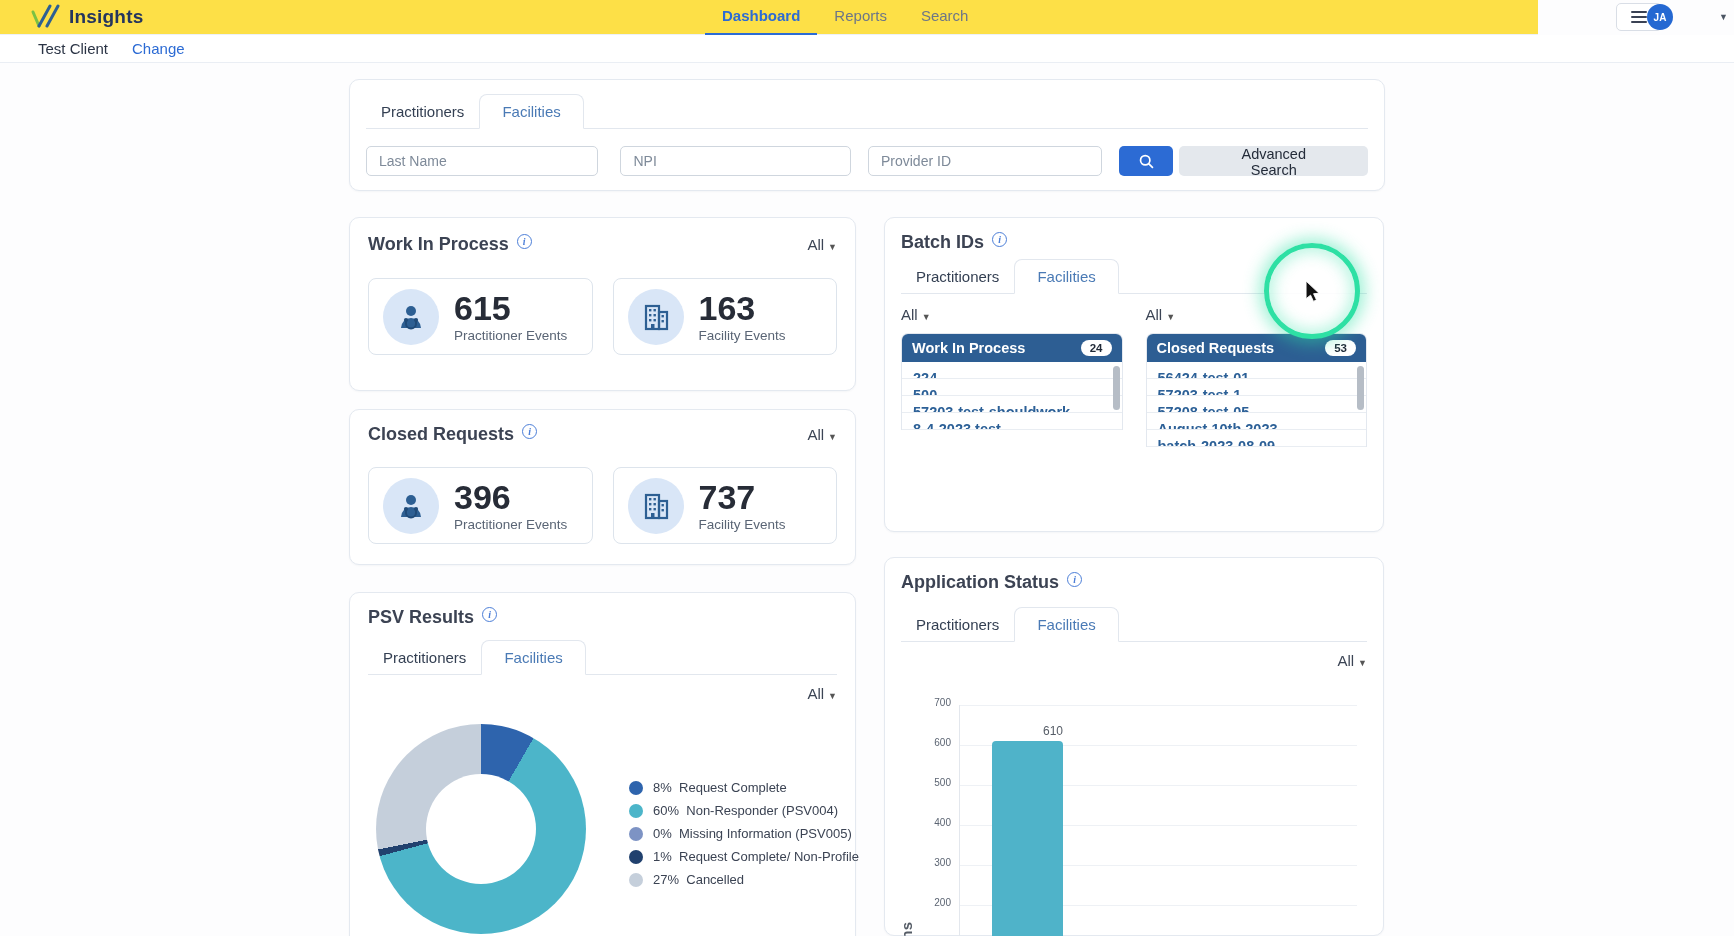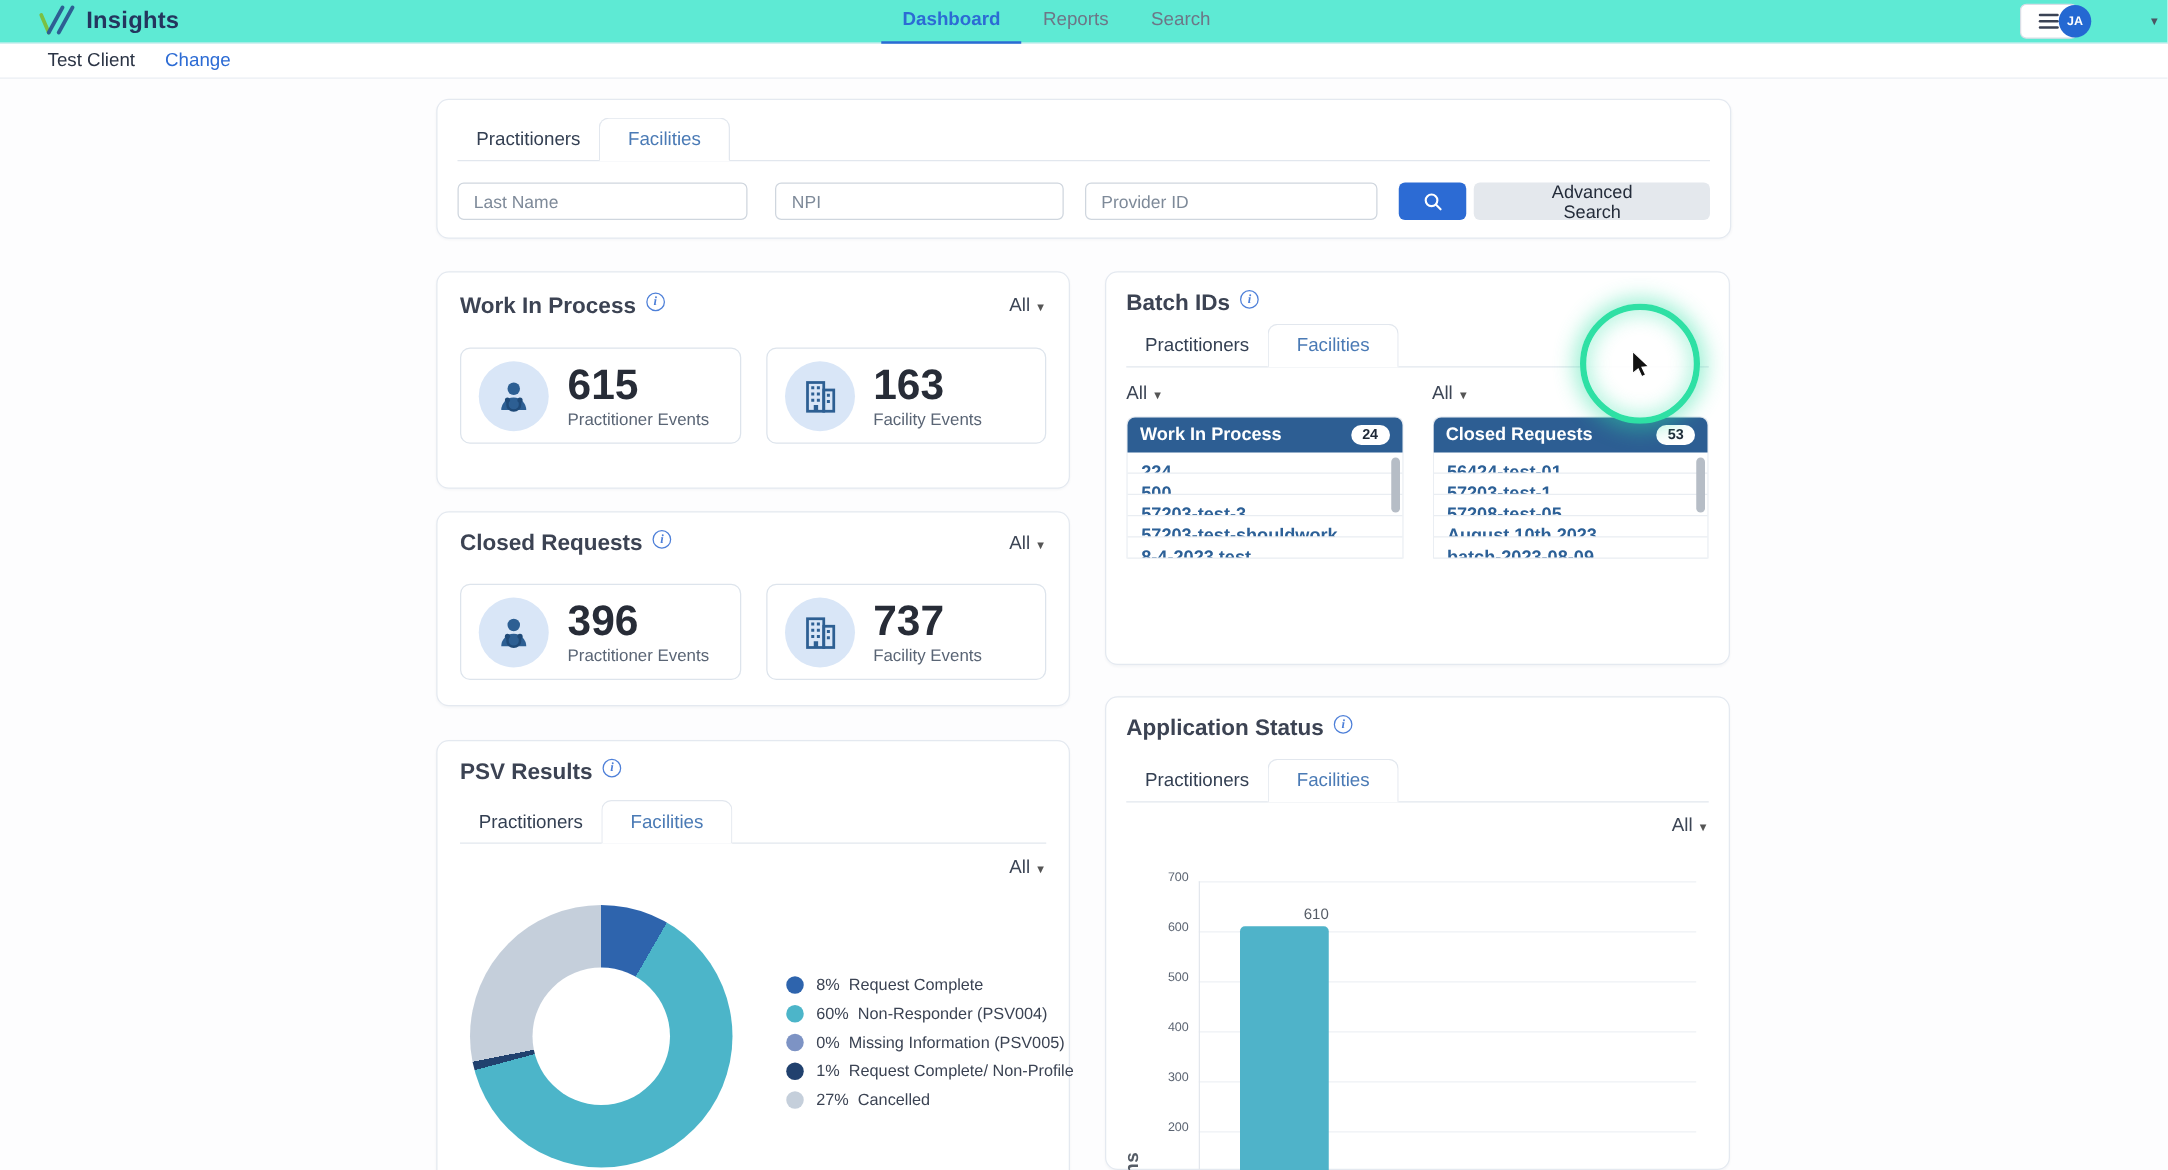--- a/index.html
+++ b/index.html
@@ -1,20 +1,20 @@
 <!DOCTYPE html>
 <html><head>
 <meta charset="utf-8">
 <style>
   * { margin:0; padding:0; box-sizing:border-box; }
   html,body { width:1734px; height:936px; overflow:hidden; background:#fdfdfe;
               font-family:"Liberation Sans", sans-serif; color:#3c4353; }
 
   
-  .topbar { position:absolute; left:0; top:0; width:1734px; height:35px; background:#5eead4;
+  .topbar { position:absolute; left:0; top:0; width:1538px; height:35px; background:#fde047;
             border-bottom:1px solid #edf1f7; z-index:5; }
   .brand { position:absolute; left:30px; top:4px; display:flex; align-items:center; gap:9px; }
   .brand-name { font-size:19px; font-weight:800; color:#24355e; letter-spacing:.2px; }
   .topnav { position:absolute; left:705px; top:0; height:35px; display:flex; }
   .topnav-item { font-size:15px; color:#6d7687; padding:7px 17px 6px; cursor:pointer; }
   .topnav-item.active { color:#2c6bd4; font-weight:600; border-bottom:2px solid #2c6bd4; }
   .menu-btn { position:absolute; left:1616px; top:3px; width:46px; height:28px; background:#fff;
               border:1px solid #d9dee6; border-radius:5px; display:flex; align-items:center; justify-content:center; }
   .menu-ico { width:16px; }
   .menu-ico span { display:block; height:2px; background:#3a4254; margin:3px 0; border-radius:1px; }
@@ -279,21 +279,20 @@
   <div class="batch-cols">
     <div class="batch-col">
       <span class="filter-all"><span>All</span><span class="caret">▼</span></span>
       <div class="list-box">
         <div class="list-header">
           <span>Work In Process</span>
           <span class="count-badge">24</span>
         </div>
         <div class="list-item">224</div>
         <div class="list-item">500</div>
-        <div class="list-item">57203-test-3</div>
         <div class="list-item">57203-test-shouldwork</div>
         <div class="list-item">8-4-2023 test</div>
         <div class="scroll-thumb"></div>
       </div>
     </div>
     <div class="batch-col">
       <span class="filter-all"><span>All</span><span class="caret">▼</span></span>
       <div class="list-box">
         <div class="list-header">
           <span>Closed Requests</span>

